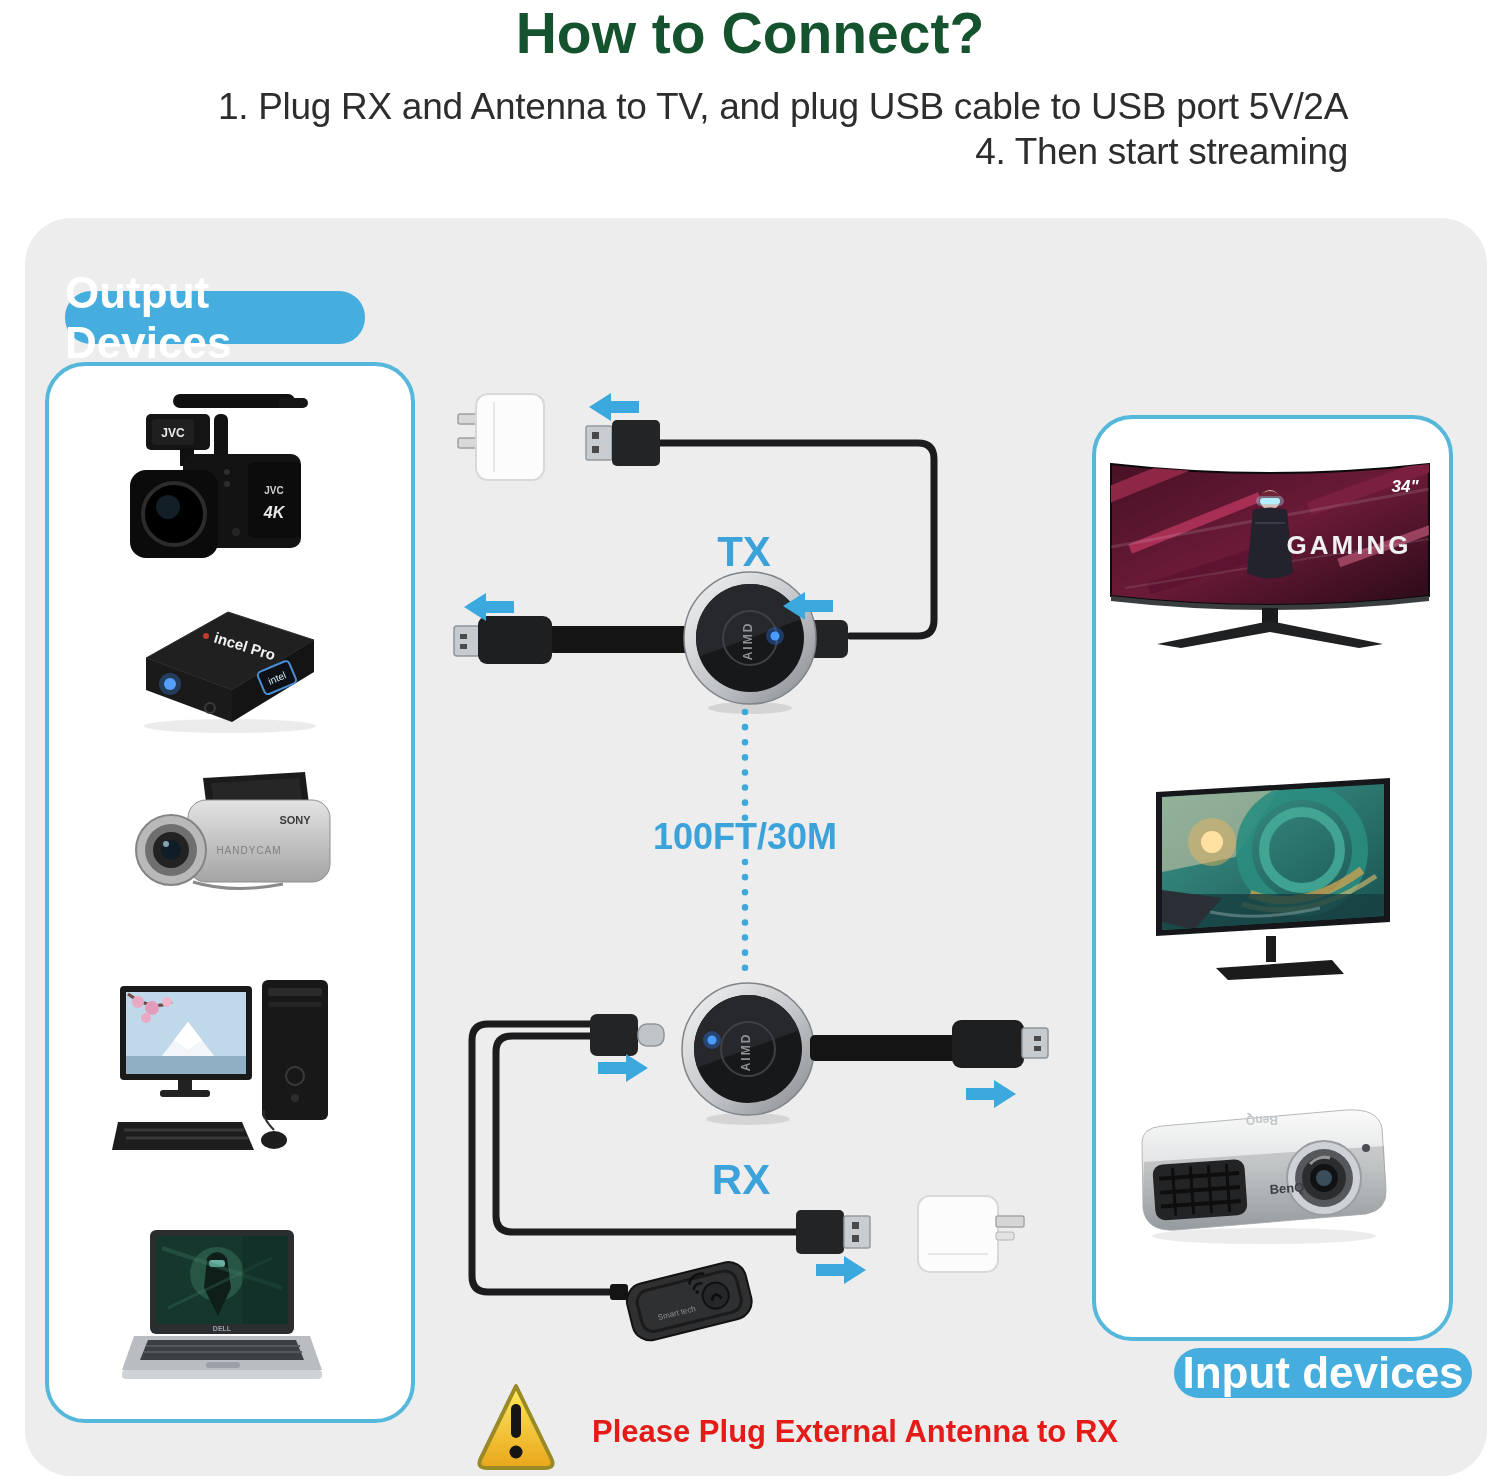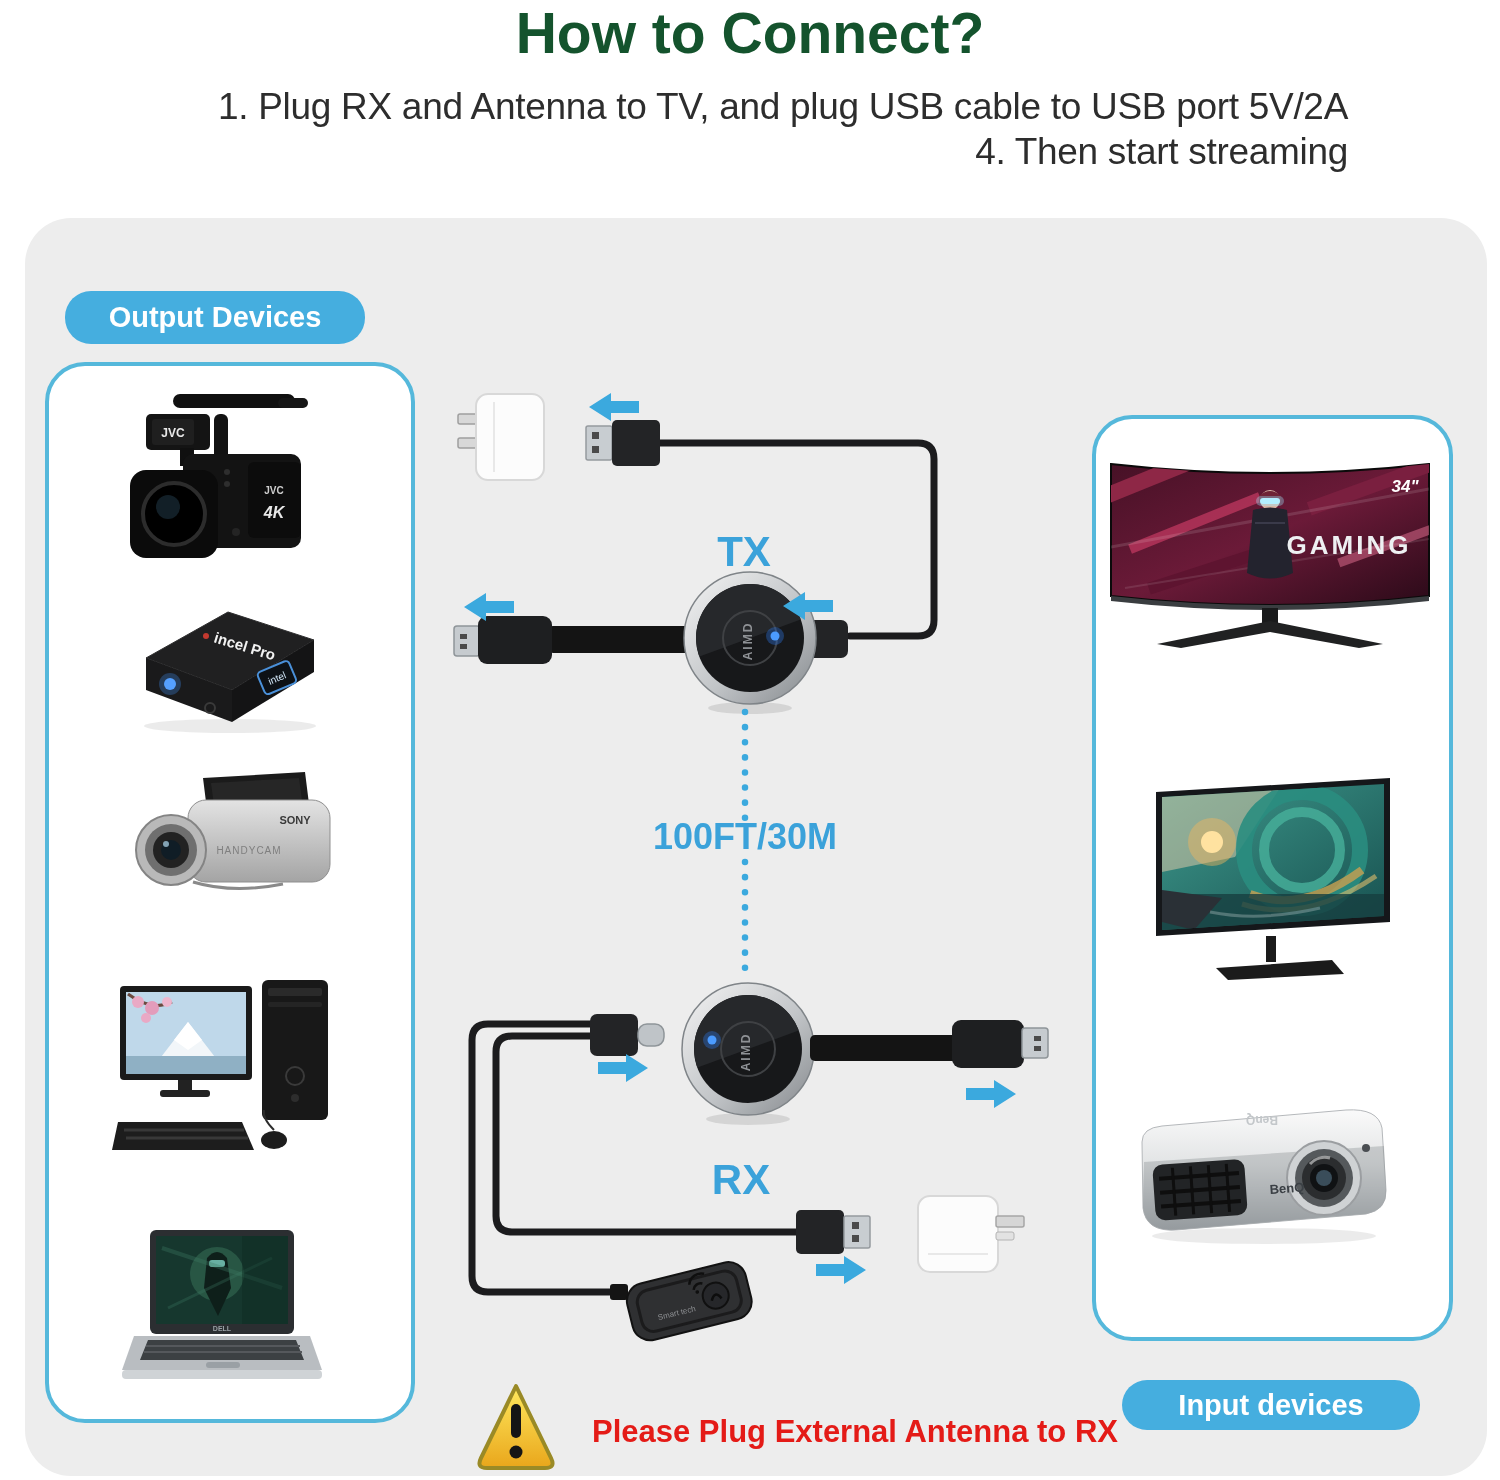--- a/index.html
+++ b/index.html
@@ -5,24 +5,24 @@
   html,body{margin:0;padding:0;background:#fff;}
   .page{position:relative;width:1500px;height:1480px;background:#fff;
         font-family:"Liberation Sans",sans-serif;overflow:hidden;}
   .title{position:absolute;top:0px;left:0;width:100%;text-align:center;
          font-size:57px;font-weight:700;color:#14532d;}
   .steps{position:absolute;top:84px;left:218px;font-size:37px;color:#2d2d2d;
          line-height:45px;letter-spacing:-0.3px;text-align:right;}
   .gray-panel{position:absolute;left:25px;top:218px;width:1462px;height:1258px;
               background:#EDEDED;border-radius:46px;}
   .pill{position:absolute;background:#45AEDF;color:#ffffff;font-weight:700;
-        font-size:29px;display:flex;align-items:center;justify-content:center;
+        font-size:44px;display:flex;align-items:center;justify-content:center;
         border-radius:26px;}
   .pill-out{left:65px;top:291px;width:300px;height:53px;}
-  .pill-in{left:1122px;top:1348px;width:298px;height:50px;margin-top:32px;}
+  .pill-in{left:1174px;top:1348px;width:298px;height:50px;}
   .devbox{position:absolute;background:#ffffff;border:4px solid #55B8DB;border-radius:40px;}
   .box-left{left:45px;top:362px;width:362px;height:1053px;}
   .box-right{left:1092px;top:415px;width:353px;height:918px;}
   .dev{position:absolute;}
   .diagram-svg{position:absolute;left:420px;top:380px;width:700px;height:1100px;}
   svg text{font-family:"Liberation Sans",sans-serif;}
 </style>
 </head>
 <body>
 

